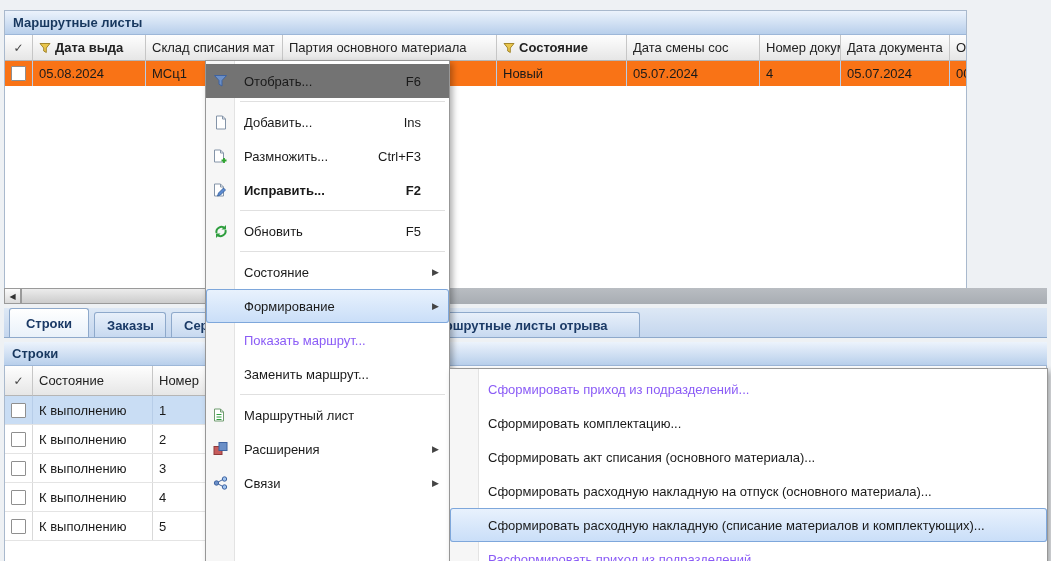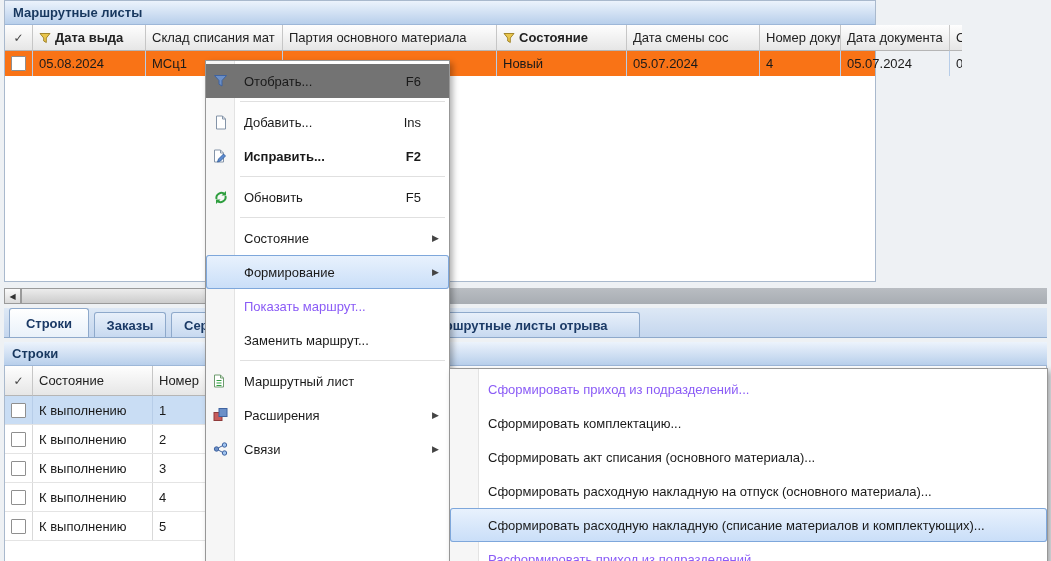--- a/index.html
+++ b/index.html
@@ -53,21 +53,21 @@
     display:flex;align-items:flex-end;gap:5px;padding-left:5px;
   }
   .tab{
     box-sizing:border-box;height:25px;display:flex;align-items:center;
     padding:0 12px;font-weight:bold;color:#1b3a66;white-space:nowrap;overflow:hidden;
     background:linear-gradient(#e8f0fa,#c7d9f0);
     border:1px solid #8ea9cb;border-bottom:none;border-radius:3px 3px 0 0;
   }
   .tab.active{height:29px;background:linear-gradient(#ffffff,#e9f1fa)}
   .tab.t1{width:80px;justify-content:center}
-  .tab.t2{width:72px;justify-content:center}
+  .tab.t2{width:72px;justify-content:flex-start}
   .tab.t3{width:218px;justify-content:flex-start}
   .tab.t4{width:246px;justify-content:center}
   
   .lines-bar{position:absolute;left:4px;top:342px;width:1043px}
   .lines-grid{position:absolute;left:4px;top:366px;width:1043px;height:195px;background:#fff;
     border-left:1px solid #a9b9cd;border-right:1px solid #a9b9cd;box-sizing:border-box}
   .lines-grid .grid-header{height:30px}
   .lrow{display:flex;height:28px;background:#fff;border-bottom:1px solid #e4e4e4}
   .lrow.selected{background:#c9ddf4}
   .lrow .gr-cell{border-right:1px solid #d9d9d9}
@@ -87,21 +87,21 @@
   .mi.hov{background:#737373}
   .msep{height:7px;position:relative}
   .msep::after{content:"";position:absolute;left:34px;right:4px;top:3px;border-top:1px solid #e0e0e0}
   .menu-main{left:205px;top:60px;width:245px;height:520px}
   .menu-sub{left:449px;top:368px;width:599px;height:210px}
   .funnel{display:inline-flex;align-items:center}
 </style>
 </head>
 <body>
 
-<div class="panel" style="left:4px;top:0;width:872px;height:282px">
+<div class="panel" style="left:4px;top:10px;width:963px;height:282px">
   <div class="header-bar">
     <span>Маршрутные листы</span>
   </div>
   <div class="grid-header">
     <div class="gh-cell w-chk center">
       <span class="chk-glyph">✓</span>
     </div>
     <div class="gh-cell w-c1 filtered">
       <span class="funnel">
         <svg width="12" height="12" viewBox="0 0 12 12">
@@ -247,20 +247,31 @@
       <span class="ic">
         <svg width="14" height="16" viewBox="0 0 14 16">
             <path d="M2.5 1.5h6l3 3v10h-9z" fill="#fff" stroke="#8494a8"></path>
             <path d="M8.5 1.5v3h3" fill="none" stroke="#8494a8"></path>
           </svg>
       </span>
       <span>Добавить...</span>
       <span class="sc">Ins</span>
     </div>
 
+    <div class="mi">
+      <span class="ic">
+        <svg width="15" height="16" viewBox="0 0 15 16">
+            <path d="M1.5 1.5h6l3 3v9h-9z" fill="#fff" stroke="#8494a8"></path>
+            <path d="M7.5 1.5v3h3" fill="none" stroke="#8494a8"></path>
+            <path d="M11 9.5v5M8.5 12h5" stroke="#2ea32e" stroke-width="1.8"></path>
+          </svg>
+      </span>
+      <span>Размножить...</span>
+      <span class="sc">Ctrl+F3</span>
+    </div>
 
     <div class="mi bold">
       <span class="ic">
         <svg width="15" height="16" viewBox="0 0 15 16">
             <path d="M1.5 1.5h6l3 3v9h-9z" fill="#fff" stroke="#8494a8"></path>
             <path d="M7.5 1.5v3h3" fill="none" stroke="#8494a8"></path>
             <path d="M4.5 13.5l1-3 5-5 2 2-5 5z" fill="#5b8ad0" stroke="#2f5a99" stroke-width=".8"></path>
           </svg>
       </span>
       <span>Исправить...</span>

